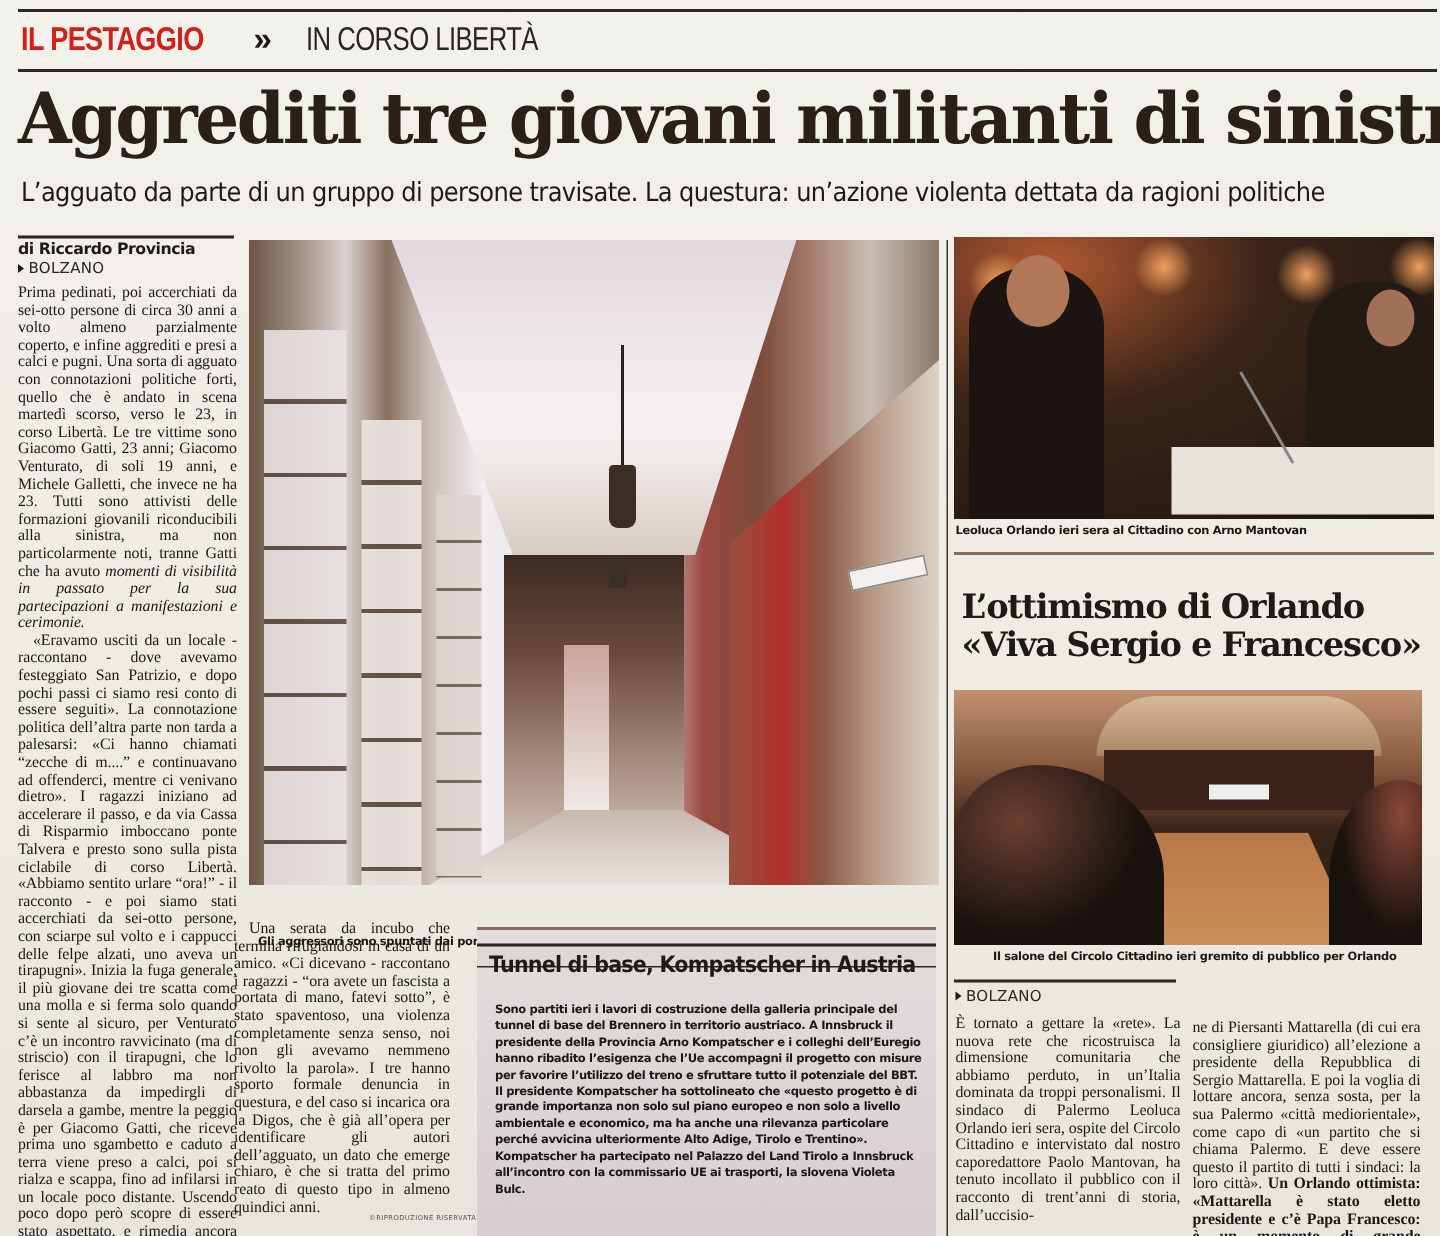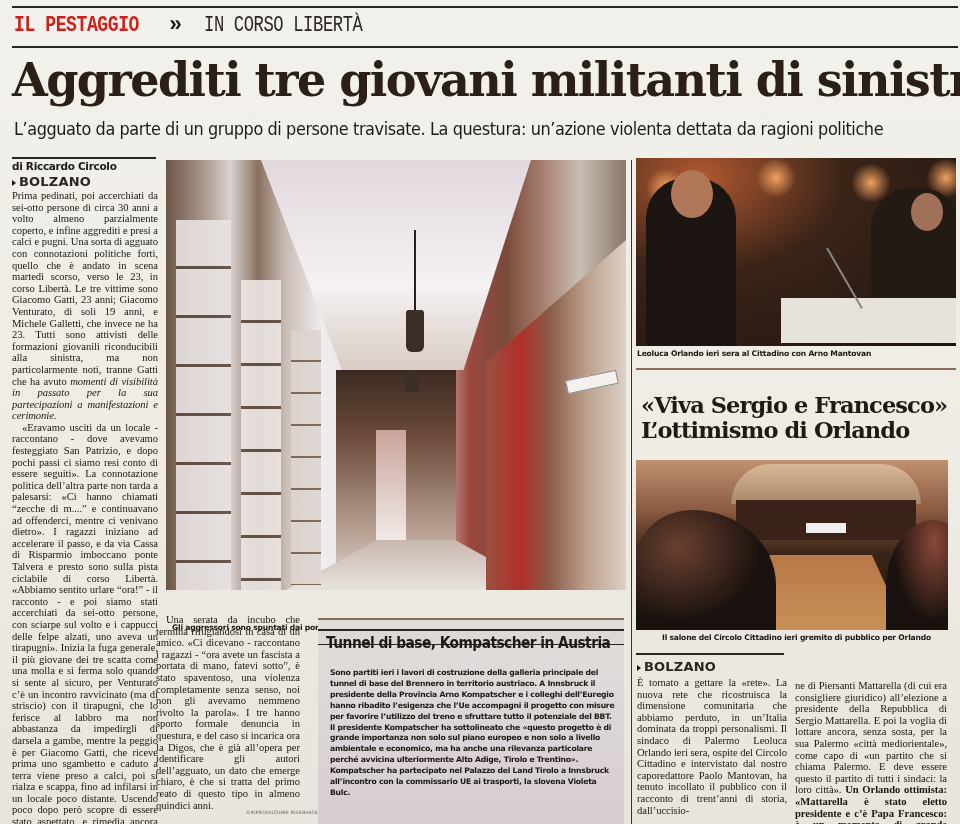--- a/index.html
+++ b/index.html
@@ -2,30 +2,30 @@
 <html><head>
 <meta charset="utf-8">
 <style>
   * { box-sizing: border-box; margin: 0; padding: 0; }
   html, body { width: 960px; height: 824px; overflow: hidden; }
   body { background: #efece6; font-family: "DejaVu Serif", serif; color: #1e1a16; position: relative; }
   .page { position: absolute; inset: 0; background: linear-gradient(180deg,#f3f1ec 0%,#eeebe4 60%,#e9e5de 100%); }
 
   .rule { position: absolute; height: 2px; background: #2a2622; }
 
-  .kicker { position: absolute; left: 14px; top: 13px; font-family: Liberation Mono, monospace; font-size: 22px; line-height: 26px; letter-spacing: -0.5px; white-space: nowrap; text-align: center; }
+  .kicker { position: absolute; left: 14px; top: 13px; font-family: Liberation Sans, sans-serif; font-size: 22px; line-height: 26px; letter-spacing: -0.5px; white-space: nowrap; text-align: center; }
   .kicker .red { color: #d11f1a; font-weight: bold; transform: scaleX(0.82); display: inline-block; transform-origin: left; }
   .kicker .arrows { color: #1e1a16; font-weight: bold; position: absolute; left: 155px; top: 0; }
   .kicker .place { color: #2a2622; position: absolute; left: 190px; top: 0; transform: scaleX(0.78); transform-origin: left; display: inline-block; }
 
   .headline { position: absolute; left: 12px; top: 52px; font-family: "DejaVu Serif", serif; font-weight: bold; font-size: 47px; line-height: 56px; color: #2a2018; letter-spacing: -1.6px; white-space: nowrap; transform: scaleX(0.98); transform-origin: left; }
   .subhead { position: absolute; left: 14px; top: 118px; font-family: "DejaVu Sans", sans-serif; font-size: 17.5px; line-height: 22px; color: #1e1a16; white-space: nowrap; letter-spacing: -0.45px; transform: scaleX(0.92); transform-origin: left; }
 
   .byline { position: absolute; left: 12px; top: 160px; font-family: "DejaVu Sans", sans-serif; font-weight: bold; font-size: 10.5px; letter-spacing: -0.3px; }
-  .dateline { position: absolute; font-family: "DejaVu Sans", sans-serif; font-size: 13px; color: #2a2622; letter-spacing: 0.2px; font-weight: bold; }
+  .dateline { position: absolute; font-family: "DejaVu Sans", sans-serif; font-size: 10px; color: #2a2622; letter-spacing: 0.2px; }
   .dateline .tri { display: inline-block; width: 0; height: 0; border-left: 4px solid #1e1a16; border-top: 3px solid transparent; border-bottom: 3px solid transparent; margin-right: 3px; }
 
   .col { position: absolute; font-family: "Liberation Serif", serif; font-size: 10.6px; line-height: 11.6px; text-align: justify; hyphens: auto; color: #1b1814; letter-spacing: -0.05px; }
   .col p { text-indent: 0; }
   .col p.ind { text-indent: 10px; }
   .col em { font-style: italic; margin-top: 40px; }
   .col strong { font-weight: bold; }
 
   .photo { position: absolute; overflow: hidden; }
   .caption { position: absolute; font-family: "DejaVu Sans", sans-serif; font-weight: bold; font-size: 7.6px; line-height: 10px; color: #1b1814; letter-spacing: -0.2px; white-space: nowrap; }
@@ -87,21 +87,21 @@
   <div class="kicker">
     <span class="red">IL PESTAGGIO</span>
     <span class="arrows">»</span>
     <span class="place">IN CORSO LIBERTÀ</span>
   </div>
 
   <h1 class="headline">Aggrediti tre giovani militanti di sinistra</h1>
   <div class="subhead">L’agguato da parte di un gruppo di persone travisate. La questura: un’azione violenta dettata da ragioni politiche</div>
 
   <div class="rule" style="left:12px;top:157px;width:144px;height:1.5px;"></div>
-  <div class="byline">di Riccardo Circolo</div>
+  <div class="byline">di Riccardo Provincia</div>
   <div class="dateline" style="left:12px;top:174px;">
     <span class="tri"></span><span>BOLZANO</span>
   </div>
 
   <div class="col" style="left:12px;top:190px;width:146px;">
     <p><span>Prima pedinati, poi accerchiati da sei-otto persone di circa 30 anni a volto almeno parzialmente coperto, e infine aggrediti e presi a calci e pugni. Una sorta di agguato con connotazioni politiche forti, quello che è andato in scena martedì scorso, verso le 23, in corso Libertà. Le tre vittime sono Giacomo Gatti, 23 anni; Giacomo Venturato, di soli 19 anni, e Michele Galletti, che invece ne ha 23. Tutti sono attivisti delle formazioni giovanili riconducibili alla sinistra, ma non particolarmente noti, tranne Gatti che ha avuto</span> <em>momenti di visibilità in passato per la sua partecipazioni a manifestazioni e cerimonie.</em></p>
     <p class="ind">«Eravamo usciti da un locale - raccontano - dove avevamo festeggiato San Patrizio, e dopo pochi passi ci siamo resi conto di essere seguiti». La connotazione politica dell’altra parte non tarda a palesarsi: «Ci hanno chiamati “zecche di m....” e continuavano ad offenderci, mentre ci venivano dietro». I ragazzi iniziano ad accelerare il passo, e da via Cassa di Risparmio imboccano ponte Talvera e presto sono sulla pista ciclabile di corso Libertà. «Abbiamo sentito urlare “ora!” - il racconto - e poi siamo stati accerchiati da sei-otto persone, con sciarpe sul volto e i cappucci delle felpe alzati, uno aveva un tirapugni». Inizia la fuga generale, il più giovane dei tre scatta come una molla e si ferma solo quando si sente al sicuro, per Venturato c’è un incontro ravvicinato (ma di striscio) con il tirapugni, che lo ferisce al labbro ma non abbastanza da impedirgli di darsela a gambe, mentre la peggio è per Giacomo Gatti, che riceve prima uno sgambetto e caduto a terra viene preso a calci, poi si rialza e scappa, fino ad infilarsi in un locale poco distante. Uscendo poco dopo però scopre di essere stato aspettato, e rimedia ancora un pugno sul mento che lo atterra di nuovo.</p>
   </div>
 
   <div class="photo arcade" style="left:166px;top:160px;width:460px;height:430px;">
@@ -143,22 +143,22 @@
     <div class="head1"></div>
     <div class="table"></div>
     <div class="man2"></div>
     <div class="head2"></div>
     <div class="mic"></div>
   </div>
   <div class="caption" style="left:637px;top:349px;">Leoluca Orlando ieri sera al Cittadino con Arno Mantovan</div>
 
   <div class="rule" style="left:636px;top:368px;width:320px;height:2px;background:#8a6a5a;"></div>
   <div class="r-head">
+    <div>L’ottimismo di Orlando</div>
     <div>«Viva Sergio e Francesco»</div>
-    <div>L’ottimismo di Orlando</div>
   </div>
 
   <div class="photo hall" style="left:636px;top:460px;width:312px;height:170px;">
     <div class="arch"></div>
     <div class="stage"></div>
     <div class="tbl"></div>
     <div class="floor"></div>
     <div class="crowdL"></div>
     <div class="crowdR"></div>
   </div>

